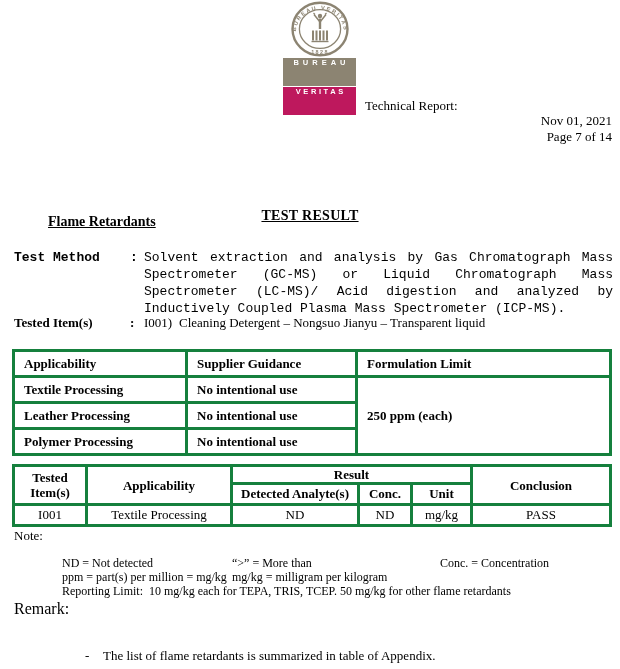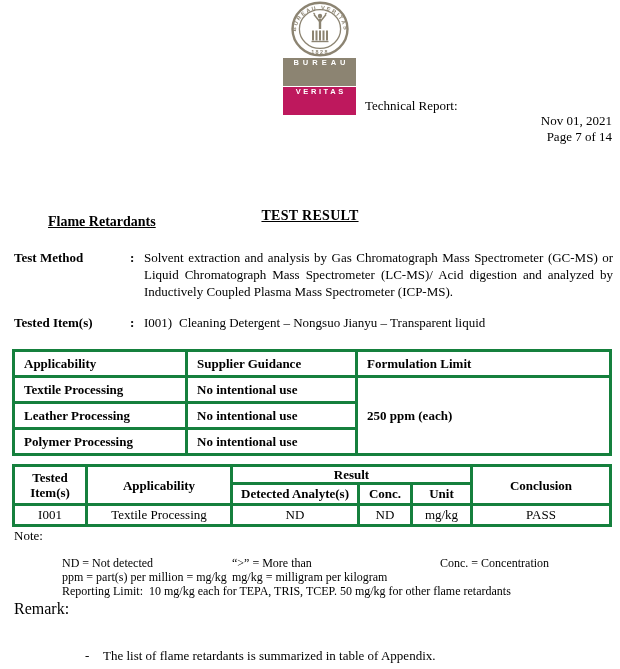--- a/index.html
+++ b/index.html
@@ -26,21 +26,21 @@
   .report-date { right:8px; top:113px; font-size:13px; }
   .report-page { right:8px; top:129px; font-size:13px; }
 
   
   .doc-title { left:0; top:185px; width:100%; text-align:center;
     font-size:14px; font-weight:bold; text-decoration:underline; letter-spacing:0.3px;margin-top:23px; }
   .section-heading { left:14px; top:214px; font-size:14px; font-weight:bold; text-decoration:underline;margin-left:34px; }
 
   
   .label-row { left:14px; width:599px; display:flex; font-size:13px; line-height:17px; }
-  .row-test-method { top:249px; }
+  .row-test-method { top:249px;font-family:Liberation Mono, monospace; }
   .row-tested-items { top:314px; }
   .row-label { width:116px; font-weight:bold; flex:0 0 116px; }
   .row-colon { width:14px; flex:0 0 14px; font-weight:bold; }
   .row-text { flex:1; text-align:justify; }
   .item-id { display:inline-block; width:35px; }
 
   
   table { border-collapse:collapse; table-layout:fixed; }
   .tbl { position:absolute; left:12px; width:600px; border:2px solid #000; font-size:13px; }
   .tbl th, .tbl td { border:3px solid #15803d; overflow:hidden; }

